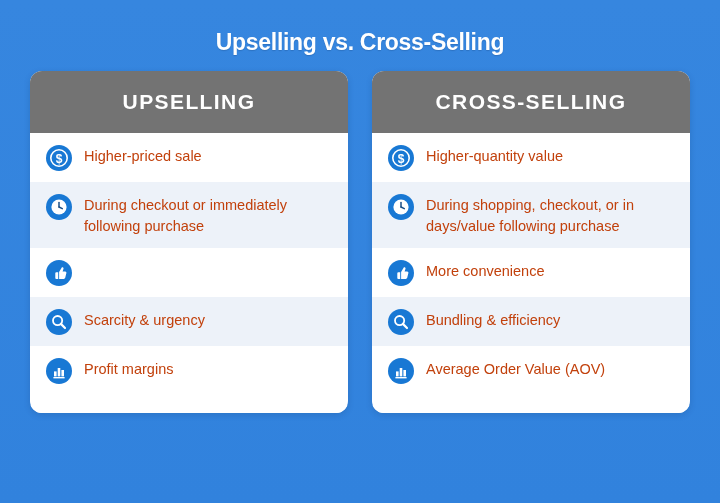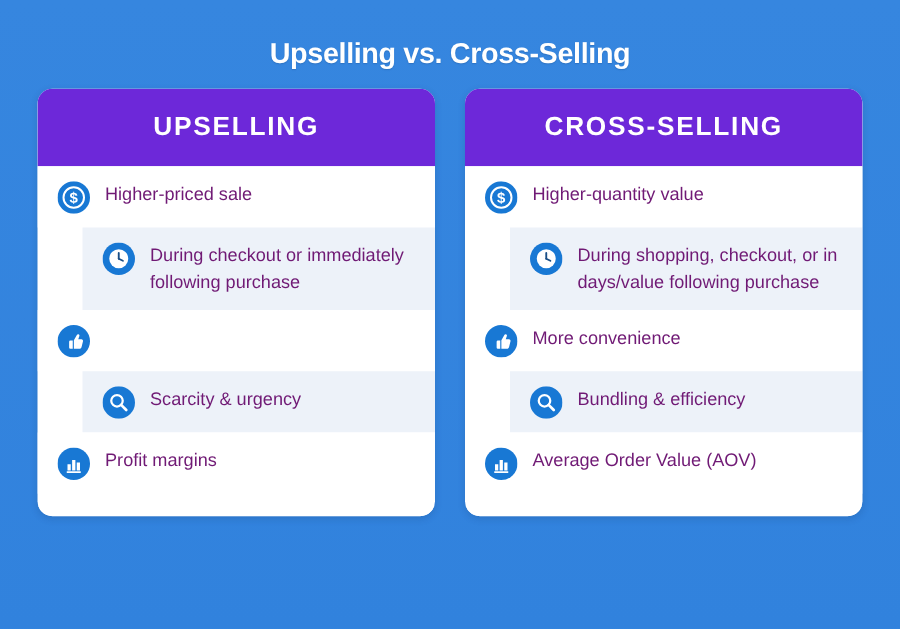--- a/index.html
+++ b/index.html
@@ -52,21 +52,21 @@
     width: 318px;
     border-radius: 12px;
     overflow: hidden;
     background: #FFFFFF;
     box-shadow: 0 2px 6px rgba(15,50,95,0.18);
     display: flex;
     flex-direction: column;
   }
 
   .card-header {
-    background: #6d28d9;
+    background: #737373;
     height: 62px;
     display: flex;
     align-items: center;
     justify-content: center;
   }
   .card-header-text {
     color: #FFFFFF;
     font-size: 21px;
     font-weight: bold;
     letter-spacing: 1.4px;
@@ -78,36 +78,36 @@
     padding-bottom: 10px;
     flex: 1;
   }
 
   .row {
     display: flex;
     align-items: flex-start;
     padding: 11px 14px 11px 16px;
     min-height: 45px;
   }
-  .row.alt { background: #EDF2F9; margin-left: 36px; }
+  .row.alt { background: #EDF2F9; }
   .row.plain { background: #FFFFFF; }
 
   .row-icon {
     width: 26px;
     height: 26px;
     flex: 0 0 26px;
     margin-right: 12px;
     margin-top: 1px;
   }
   .row-icon svg { display: block; width: 26px; height: 26px; }
 
   .row-label {
     font-size: 14.5px;
     line-height: 1.45;
-    color: #701a75;
+    color: #c2410c;
     padding-top: 2px;
   }
 
   
   .card-foot { height: 8px; background: #FFFFFF; }
 </style>
 </head>
 <body>
 
 <div class="page">

